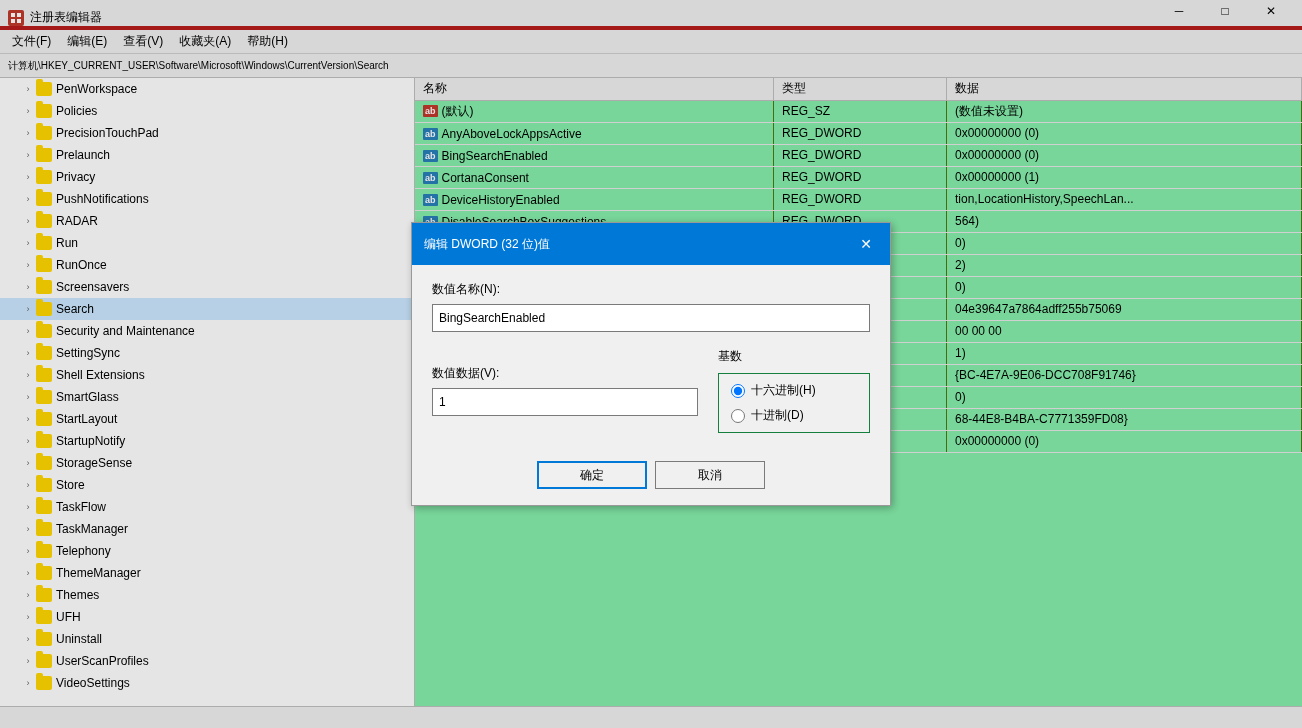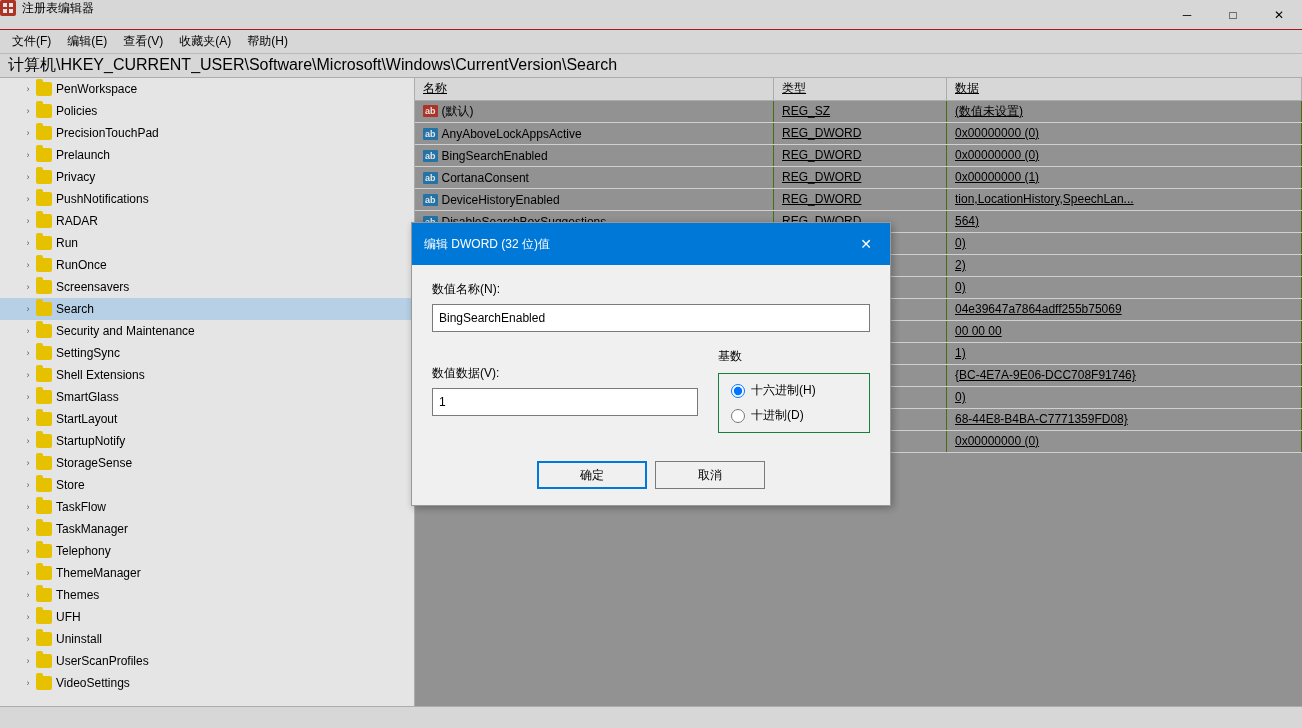--- a/index.html
+++ b/index.html
@@ -10,23 +10,23 @@
       width: 1302px;
       height: 728px;
       overflow: hidden;
     }
 
     
     .title-bar {
       background: #f0f0f0;
       height: 30px;
       display: flex;
-      align-items: flex-start;
-      padding: 0 0;
-      border-bottom: 1px solid #b91c1c;
+      align-items: flex-end;
+      padding: 0 8px;
+      border-bottom: 4px solid #b91c1c;
     }
     .title-bar-icon {
       width: 16px;
       height: 16px;
       margin-right: 6px;
       background: #c0392b;
       border-radius: 2px;
       display: flex;
       align-items: center;
       justify-content: center;
@@ -69,21 +69,21 @@
     }
 
     
     .address-bar {
       background: #f0f0f0;
       height: 24px;
       display: flex;
       align-items: center;
       padding: 0 8px;
       border-bottom: 1px solid #c0c0c0;
-      font-size: 16px;
+      font-size: 10px;
     }
 
     
     .main-content {
       display: flex;
       height: calc(728px - 30px - 24px - 24px - 22px);
     }
 
     
     .tree-panel {
@@ -131,23 +131,22 @@
       left: 0;
       width: 7px;
       height: 3px;
       background: #ffd700;
       border-radius: 2px 2px 0 0;
     }
 
     
     .values-panel {
       flex: 1;
-      background: #a3a3a3;
+      background: #86efac;
       overflow-y: auto;
-      text-decoration: underline;
     }
 
     .values-table {
       width: 100%;
       border-collapse: collapse;
     }
     .values-table th {
       background: #f0f0f0;
       border-bottom: 1px solid #c0c0c0;
       border-right: 1px solid #c0c0c0;

